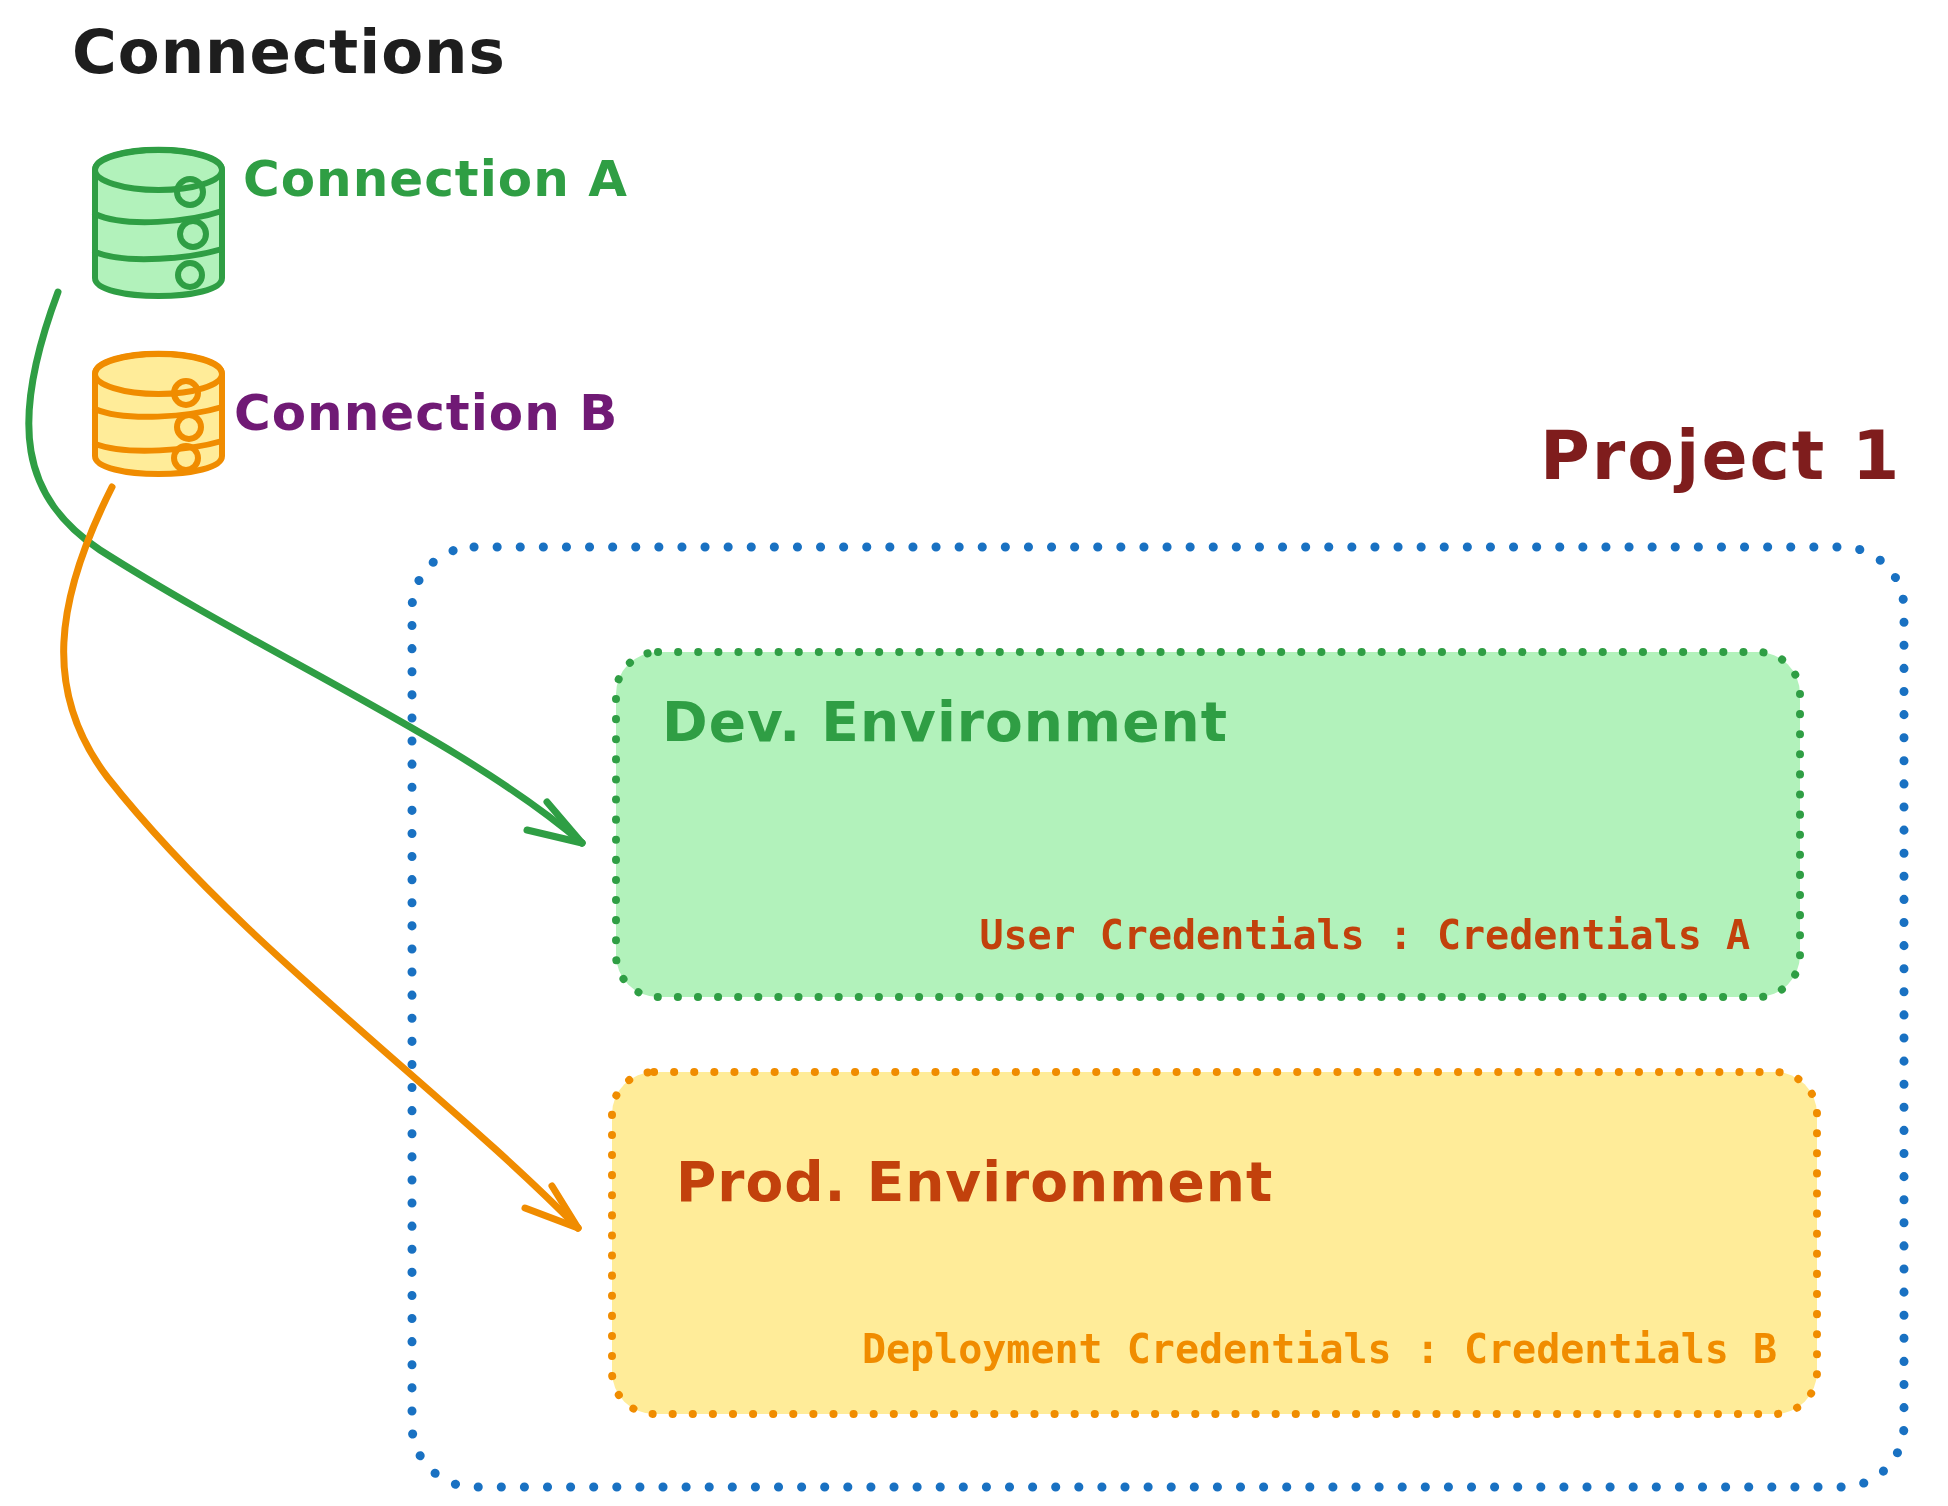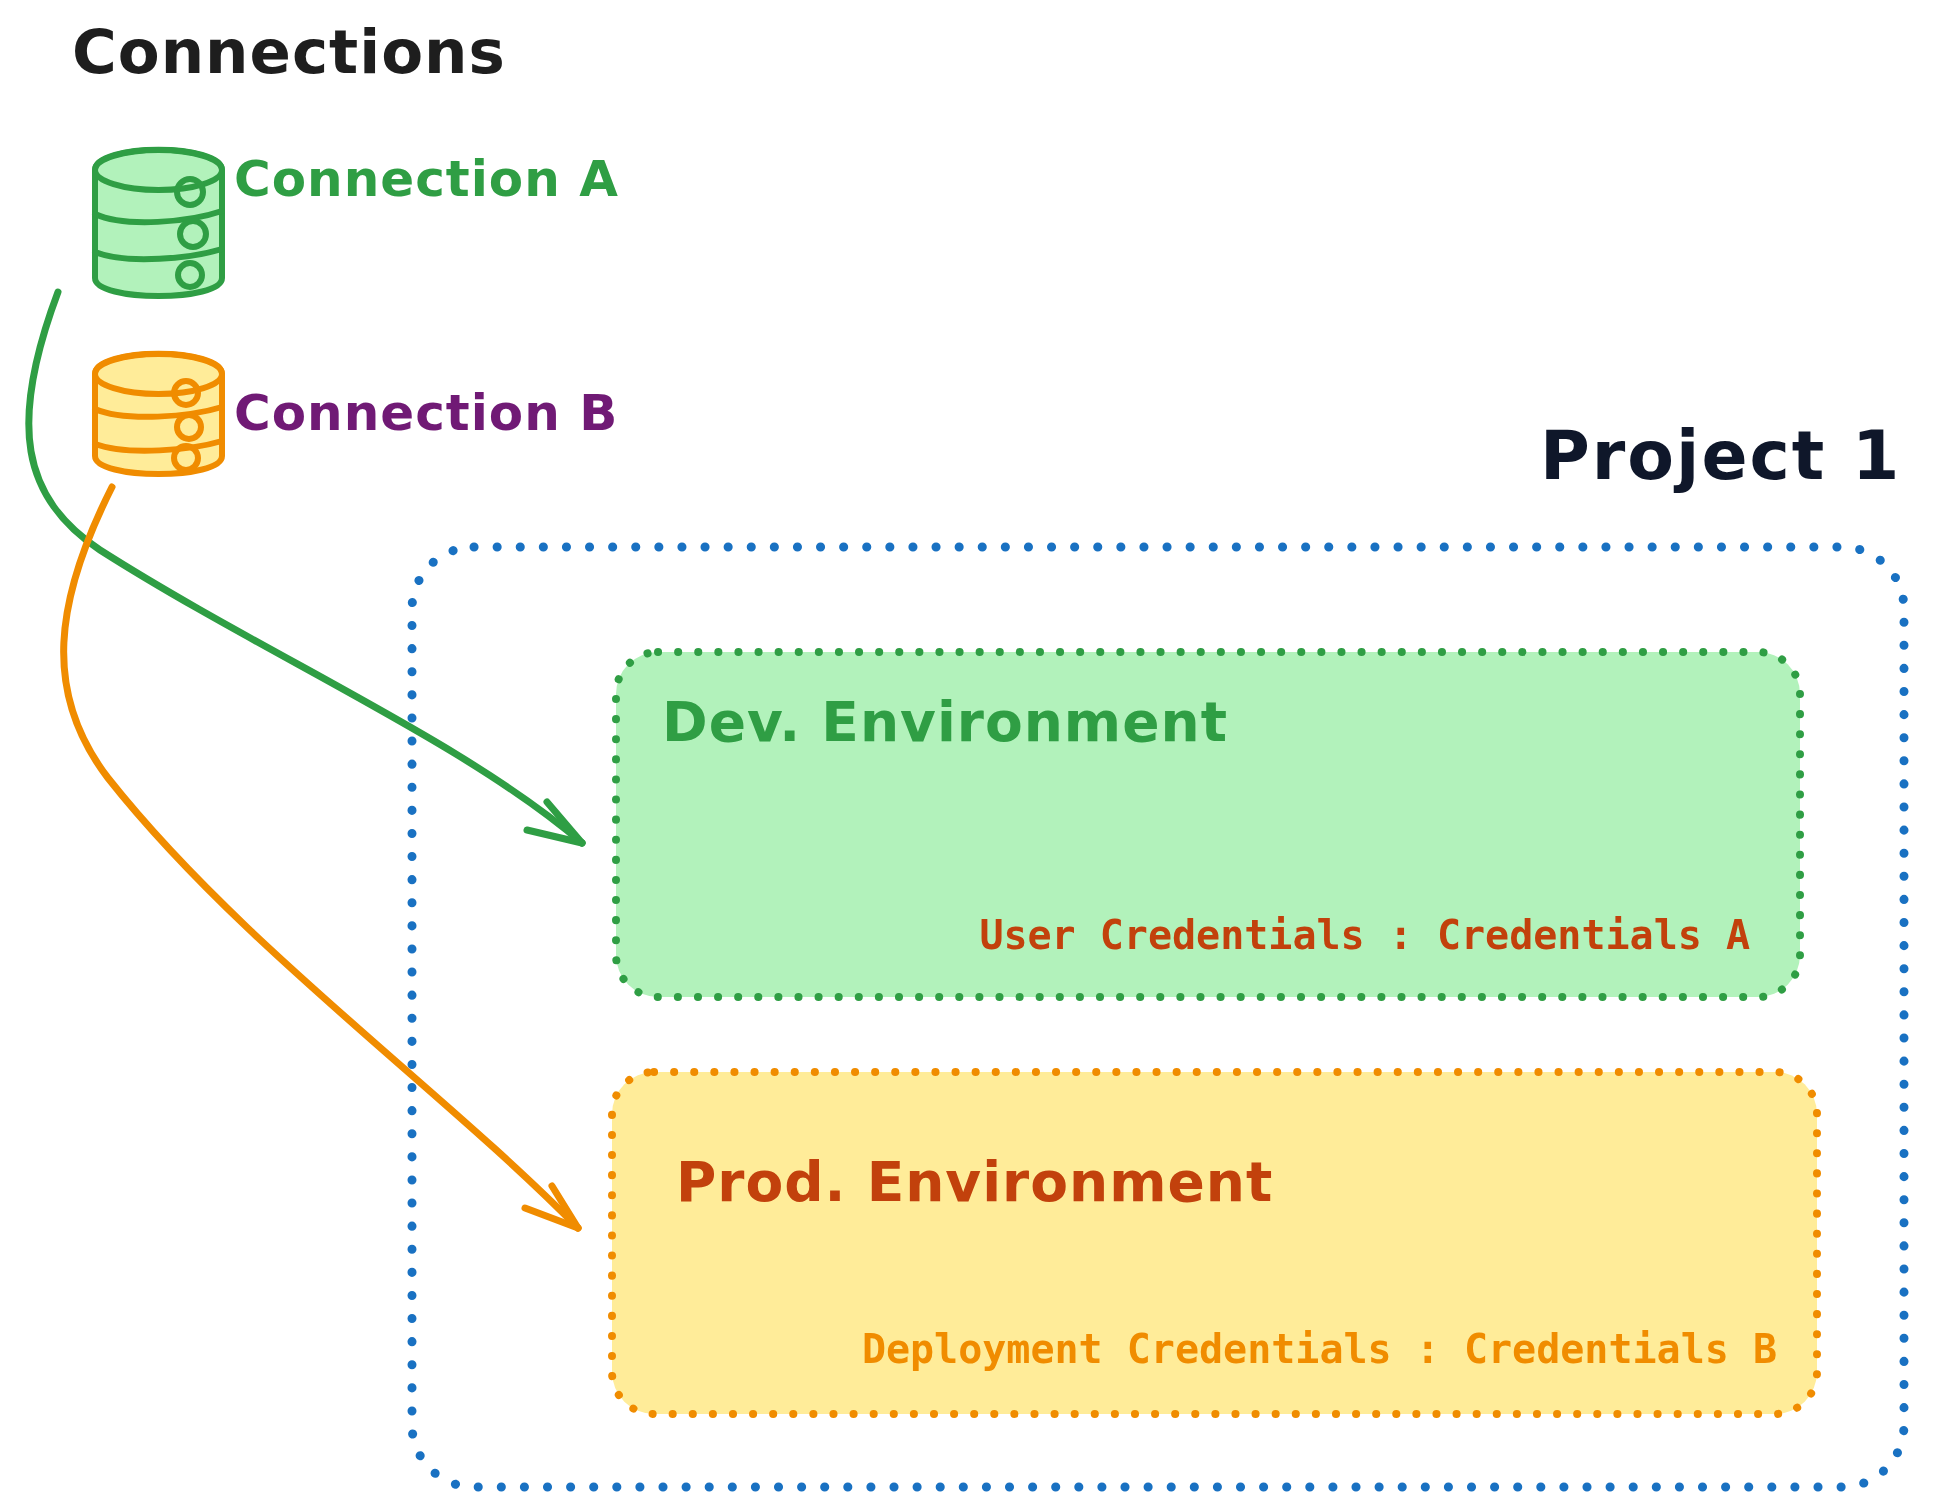--- a/index.html
+++ b/index.html
@@ -15,26 +15,26 @@
   .t { position: absolute; white-space: nowrap; }
 
   .title-black {
     left: 72px; top: 16px;
     font-size: 61px; font-weight: 700;
     color: #1e1e1e; letter-spacing: 1px;
   }
   .label-conn {
     font-size: 50px; font-weight: 700; letter-spacing: 1px;
   }
-  .label-green { left: 234px; top: 150px; color: #2f9e44; }
+  .label-green { left: 243px; top: 150px; color: #2f9e44; }
   .label-orange { left: 234px; top: 384px; color: #701a75; }
   .title-blue {
     left: 1540px; top: 416px;
     font-size: 68px; font-weight: 700;
-    color: #0f172a; letter-spacing: 2px;
+    color: #7f1d1d; letter-spacing: 2px;
   }
   .env-title {
     font-size: 55px; font-weight: 700; letter-spacing: 1px;
   }
   .env-title.green { left: 662px; top: 690px; color: #2f9e44; }
   .env-title.orange { left: 676px; top: 1150px; color: #c2410c; }
   .cred {
     font-family: "DejaVu Sans Mono", monospace;
     font-size: 40px; font-weight: 600;
     text-align: right;

